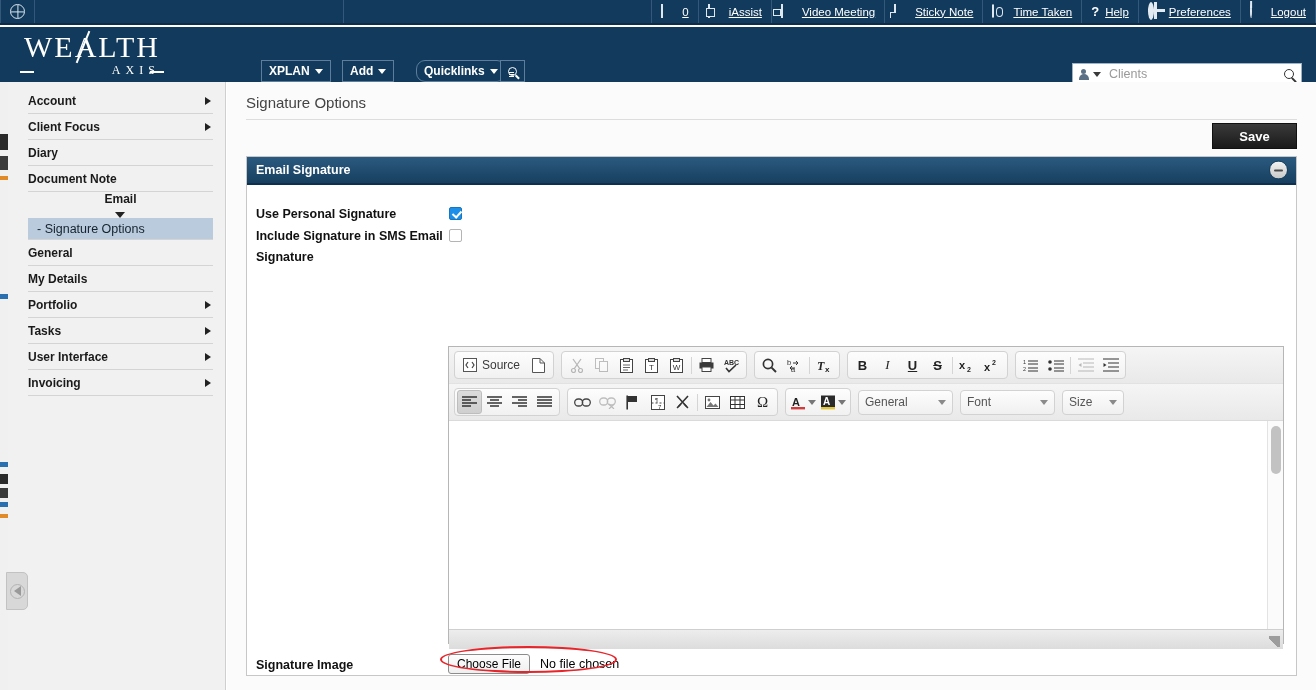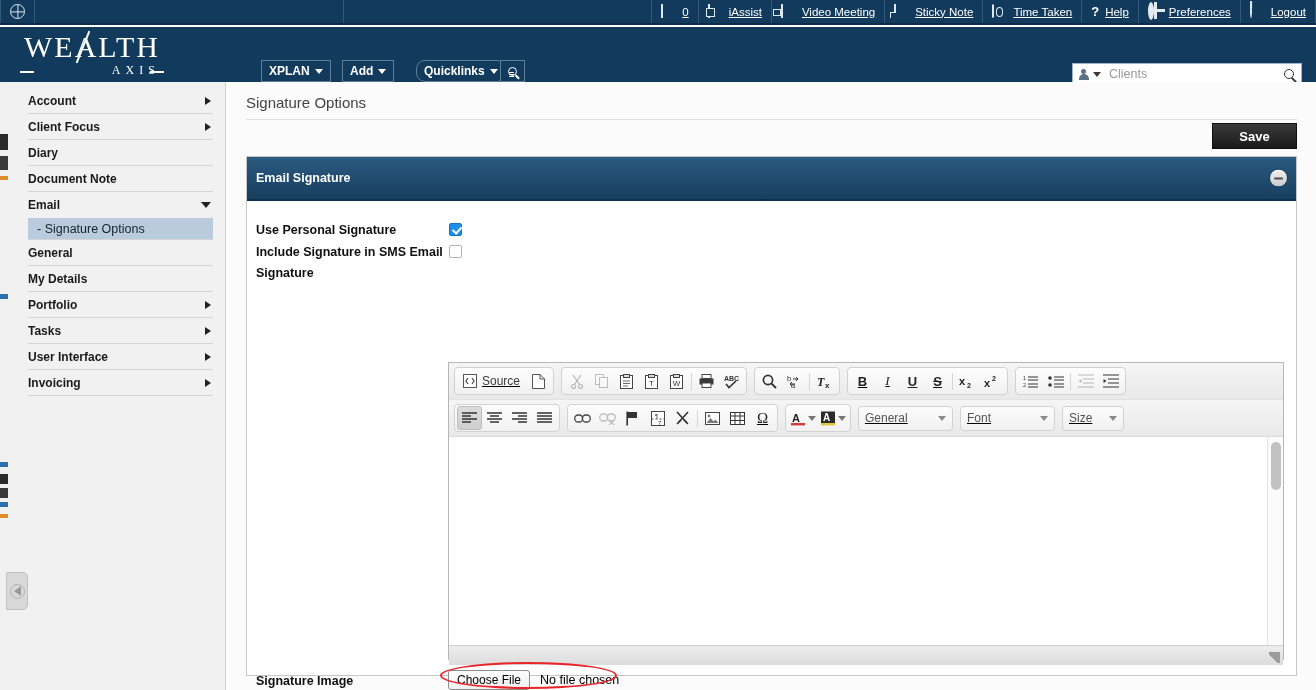--- a/index.html
+++ b/index.html
@@ -156,21 +156,21 @@
   #savebtn{
     position:absolute; right:19px; top:41px; width:85px; height:26px;
     background:linear-gradient(#3a3a3a,#1a1a1a);
     border:1px solid #111; color:#fff; font-size:13px; font-weight:bold;
     display:flex; align-items:center; justify-content:center;
   }
 
   #panel{ position:absolute; left:19px; top:74px; width:1051px; height:520px;
           border:1px solid #c7c7c7; background:#fff; }
   #panelhead{
-    height:44px; background:linear-gradient(#2b5a80,#173f5f);
+    height:28px; background:linear-gradient(#2b5a80,#173f5f);
     border-bottom:2px solid #0e3050;
     display:flex; align-items:center; color:#fff; font-size:12.5px; font-weight:bold;
     padding-left:9px; position:relative;
   }
   #collapse-circle{
     position:absolute; right:8px; top:50%; transform:translateY(-50%);
     width:19px; height:19px; border-radius:50%;
     background:linear-gradient(#f2f2f2,#c9c9c9); border:1.5px solid #16405f;
     display:flex; align-items:center; justify-content:center;
   }
@@ -181,21 +181,21 @@
   .cbx{ position:absolute; width:13px; height:13px; border-radius:2px; }
   .cbx.on{ background:#1d8fe8; border:1px solid #1676c0; }
   .cbx.on:after{
     content:""; position:absolute; left:3.5px; top:1px; width:4px; height:7px;
     border:solid #fff; border-width:0 2px 2px 0; transform:rotate(42deg);
   }
   .cbx.off{ background:#fff; border:1px solid #b4b4b4; }
 
   
   #editor{ position:absolute; left:201px; top:161px; width:836px; height:298px;
-      border:1px solid #b6b6b6; background:#fff;text-decoration:underline; }
+      border:1px solid #b6b6b6; background:#fff; }
   .tbrow{ display:flex; align-items:center; gap:7px; padding:4px 5px;
       background:linear-gradient(#f5f5f5,#e9e9e9); }
   .tbrow.r1{ border-bottom:1px solid #e2e2e2; }
   .tbgrp{ display:flex; align-items:center; border:1px solid #d2d2d2; border-radius:4px;
       background:linear-gradient(#fdfdfd,#f1f1f1); padding:1px 2px; }
   .tbtn{ width:25px; height:24px; display:flex; align-items:center; justify-content:center;
       position:relative; }
   .tbtn.wide{ width:auto; padding:0 6px; gap:5px; font-size:12px; color:#3a3a3a; }
   .tbtn.pressed{ background:linear-gradient(#dcdcdc,#cfcfcf); border:1px solid #bdbdbd; border-radius:3px;}
   .tsep{ width:1px; height:17px; background:#d5d5d5; margin:0 2px; }
@@ -332,21 +332,21 @@
   <div class="side-item">
     <span>Client Focus</span>
     <span class="arr"></span>
   </div>
   <div class="side-item">
     <span>Diary</span>
   </div>
   <div class="side-item">
     <span>Document Note</span>
   </div>
-  <div class="side-item" style="border-bottom:none;">
+  <div class="side-item" style="border-bottom:none;flex-direction:column;">
     <span>Email</span>
     <span class="arr-d"></span>
   </div>
   <div class="side-sub">
     <span>- Signature Options</span>
   </div>
   <div class="side-item">
     <span>General</span>
   </div>
   <div class="side-item">

